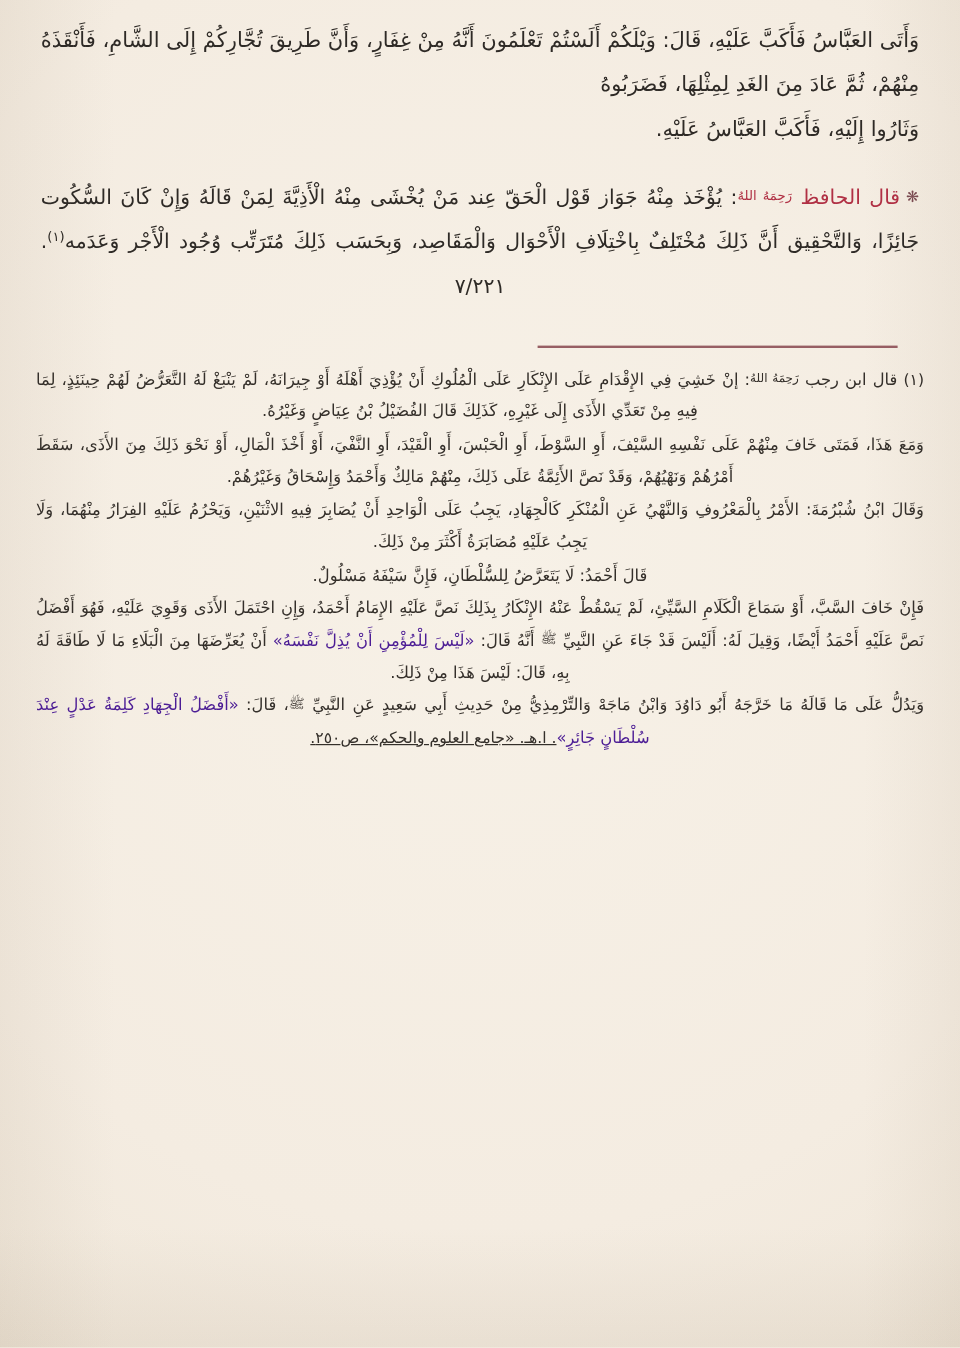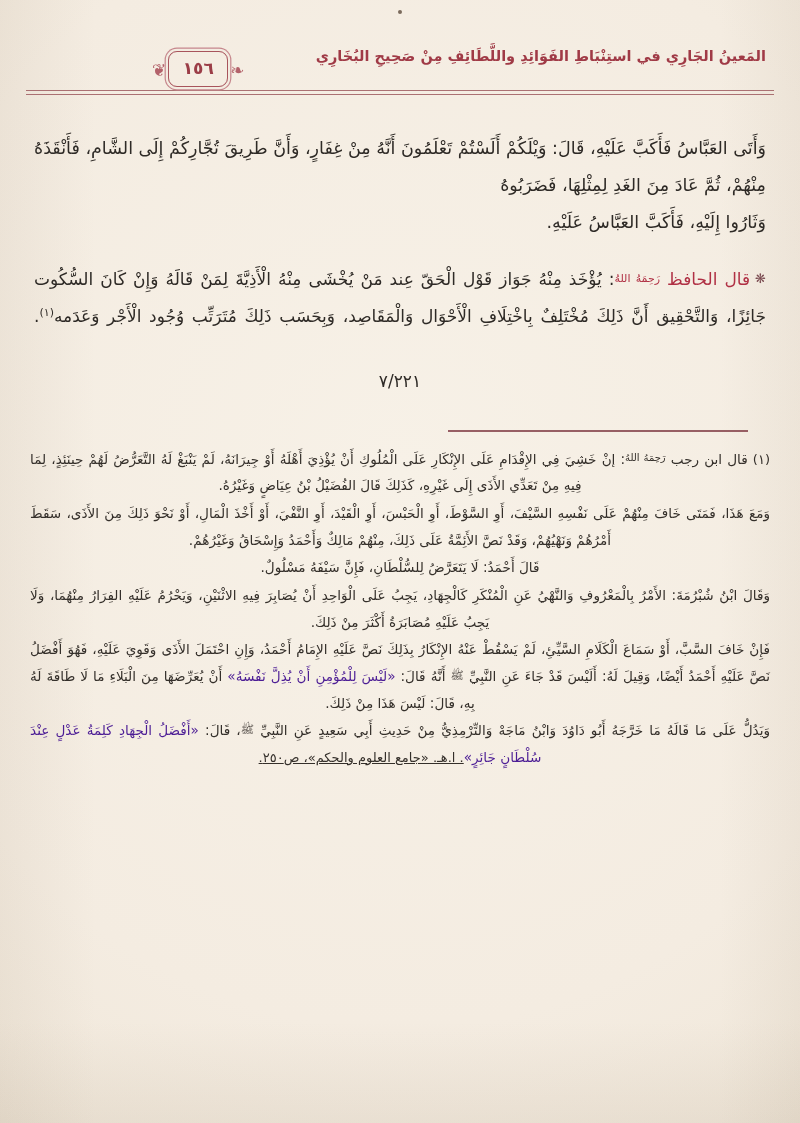--- a/index.html
+++ b/index.html
@@ -105,21 +105,21 @@
     margin-top:20px;
     text-align:justify;
     text-align-last:center;
     font-size:17px;
     line-height:2.18;
     color:#2e2a26;
   }
   .star{color:#7a4a50;font-size:13px;vertical-align:2px;margin-left:5px;}
   .hafiz-name{color:#b03044;font-weight:normal;font-size:17px;}
   .rahimah{color:#b03044;font-size:11px;vertical-align:3px;letter-spacing:-1px;}
-  .ref{direction:ltr;display:inline-block;unicode-bidi:isolate;margin-top:28px;}
+  .ref{direction:ltr;display:inline-block;unicode-bidi:isolate;}
   .fn-mark{font-size:11px;vertical-align:6px;}
 
   
   .fn-rule{
     width:300px;height:1.4px;background:#8d4f55;
     margin:30px 0 0 auto;margin-right:26px;
     opacity:.9;
   }
   .footnotes{
     margin-top:14px;
@@ -138,38 +138,20 @@
   .rahimah-sm{font-size:10px;vertical-align:3px;letter-spacing:-1px;}
   .tail{font-size:13px;text-decoration:underline;}
 </style>
 </head>
 <body>
 
 <div class="paper"></div>
 
 <div class="page">
 
-  <div class="header">
-    <div class="dot-top"></div>
-
-    <div class="header-title">المَعينُ الجَارِي في استِنْبَاطِ الفَوَائِدِ واللَّطَائِفِ مِنْ صَحِيحِ البُخَارِي</div>
-
-    <div class="header-rules">
-      <div class="r1"></div>
-      <div class="r2"></div>
-    </div>
-
-    <div class="medallion-wrap">
-      <span class="orn">❧</span>
-      <div class="medallion">
-        <span>١٥٦</span>
-      </div>
-      <span class="orn">❦</span>
-    </div>
-  </div>
 
   <div class="body-text">
     <p class="para-matn">
       <span>وَأَتَى العَبَّاسُ فَأَكَبَّ عَلَيْهِ، قَالَ: وَيْلَكُمْ أَلَسْتُمْ تَعْلَمُونَ أَنَّهُ مِنْ غِفَارٍ، وَأَنَّ</span>
       <span>طَرِيقَ تُجَّارِكُمْ إِلَى الشَّامِ، فَأَنْقَذَهُ مِنْهُمْ، ثُمَّ عَادَ مِنَ الغَدِ لِمِثْلِهَا، فَضَرَبُوهُ</span>
       <span class="lastline">وَثَارُوا إِلَيْهِ، فَأَكَبَّ العَبَّاسُ عَلَيْهِ.</span>
     </p>
 
     <div class="hafiz-block">
       <span class="star">❋</span><span class="hafiz-name">قال الحافظ</span> <span class="rahimah">رَحِمَهُ اللهُ</span><span>: يُؤْخَذ مِنْهُ جَوَاز قَوْل الْحَقّ عِند مَنْ يُخْشَى مِنْهُ الْأَذِيَّةَ لِمَنْ قَالَهُ وَإِنْ كَانَ السُّكُوت جَائِزًا، وَالتَّحْقِيق أَنَّ ذَلِكَ مُخْتَلِفٌ بِاخْتِلَافِ الْأَحْوَال وَالْمَقَاصِد، وَبِحَسَب ذَلِكَ مُتَرَتِّب وُجُود الْأَجْر وَعَدَمه</span><sup class="fn-mark">(١)</sup><span>.</span> <span class="ref">٧/٢٢١</span>
@@ -184,25 +166,25 @@
       <span class="fn-num">(١)</span>
       <span>قال ابن رجب</span>
       <span class="rahimah-sm">رَحِمَهُ اللهُ</span><span>: إنْ خَشِيَ فِي الإِقْدَامِ عَلَى الإِنْكَارِ عَلَى الْمُلُوكِ أَنْ يُؤْذِيَ أَهْلَهُ أَوْ جِيرَانَهُ، لَمْ يَنْبَغْ لَهُ التَّعَرُّضُ لَهُمْ حِينَئِذٍ، لِمَا فِيهِ مِنْ تَعَدِّي الأَذَى إِلَى غَيْرِهِ، كَذَلِكَ قَالَ الفُضَيْلُ بْنُ عِيَاضٍ وَغَيْرُهُ.</span>
     </p>
 
     <p>
       <span>وَمَعَ هَذَا، فَمَتَى خَافَ مِنْهُمْ عَلَى نَفْسِهِ السَّيْفَ، أَوِ السَّوْطَ، أَوِ الْحَبْسَ، أَوِ الْقَيْدَ، أَوِ النَّفْيَ، أَوْ أَخْذَ الْمَالِ، أَوْ نَحْوَ ذَلِكَ مِنَ الأَذَى، سَقَطَ أَمْرُهُمْ وَنَهْيُهُمْ، وَقَدْ نَصَّ الأَئِمَّةُ عَلَى ذَلِكَ، مِنْهُمْ مَالِكٌ وَأَحْمَدُ وَإِسْحَاقُ وَغَيْرُهُمْ.</span>
     </p>
 
     <p>
+      <span>وَقَالَ ابْنُ شُبْرُمَةَ: الأَمْرُ بِالْمَعْرُوفِ وَالنَّهْيُ عَنِ الْمُنْكَرِ كَالْجِهَادِ، يَجِبُ عَلَى الْوَاحِدِ أَنْ يُصَابِرَ فِيهِ الاثْنَيْنِ، وَيَحْرُمُ عَلَيْهِ الفِرَارُ مِنْهُمَا، وَلَا يَجِبُ عَلَيْهِ مُصَابَرَةُ أَكْثَرَ مِنْ ذَلِكَ.</span>
+    </p>
+
+    <p>
       <span>قَالَ أَحْمَدُ: لَا يَتَعَرَّضُ لِلسُّلْطَانِ، فَإِنَّ سَيْفَهُ مَسْلُولٌ.</span>
-    </p>
-
-    <p>
-      <span>وَقَالَ ابْنُ شُبْرُمَةَ: الأَمْرُ بِالْمَعْرُوفِ وَالنَّهْيُ عَنِ الْمُنْكَرِ كَالْجِهَادِ، يَجِبُ عَلَى الْوَاحِدِ أَنْ يُصَابِرَ فِيهِ الاثْنَيْنِ، وَيَحْرُمُ عَلَيْهِ الفِرَارُ مِنْهُمَا، وَلَا يَجِبُ عَلَيْهِ مُصَابَرَةُ أَكْثَرَ مِنْ ذَلِكَ.</span>
     </p>
 
     <p>
       <span>فَإِنْ خَافَ السَّبَّ، أَوْ سَمَاعَ الْكَلَامِ السَّيِّئِ، لَمْ يَسْقُطْ عَنْهُ الإِنْكَارُ بِذَلِكَ نَصَّ عَلَيْهِ الإِمَامُ أَحْمَدُ، وَإِنِ احْتَمَلَ الأَذَى وَقَوِيَ عَلَيْهِ، فَهُوَ أَفْضَلُ نَصَّ عَلَيْهِ أَحْمَدُ أَيْضًا، وَقِيلَ لَهُ: أَلَيْسَ قَدْ جَاءَ عَنِ النَّبِيِّ</span>
       <span class="salla">ﷺ</span>
       <span>أَنَّهُ قَالَ:</span>
       <span class="hadith">«لَيْسَ لِلْمُؤْمِنِ أَنْ يُذِلَّ نَفْسَهُ»</span>
       <span>أَنْ يُعَرِّضَهَا مِنَ الْبَلَاءِ مَا لَا طَاقَةَ لَهُ بِهِ، قَالَ: لَيْسَ هَذَا مِنْ ذَلِكَ.</span>
     </p>
 

